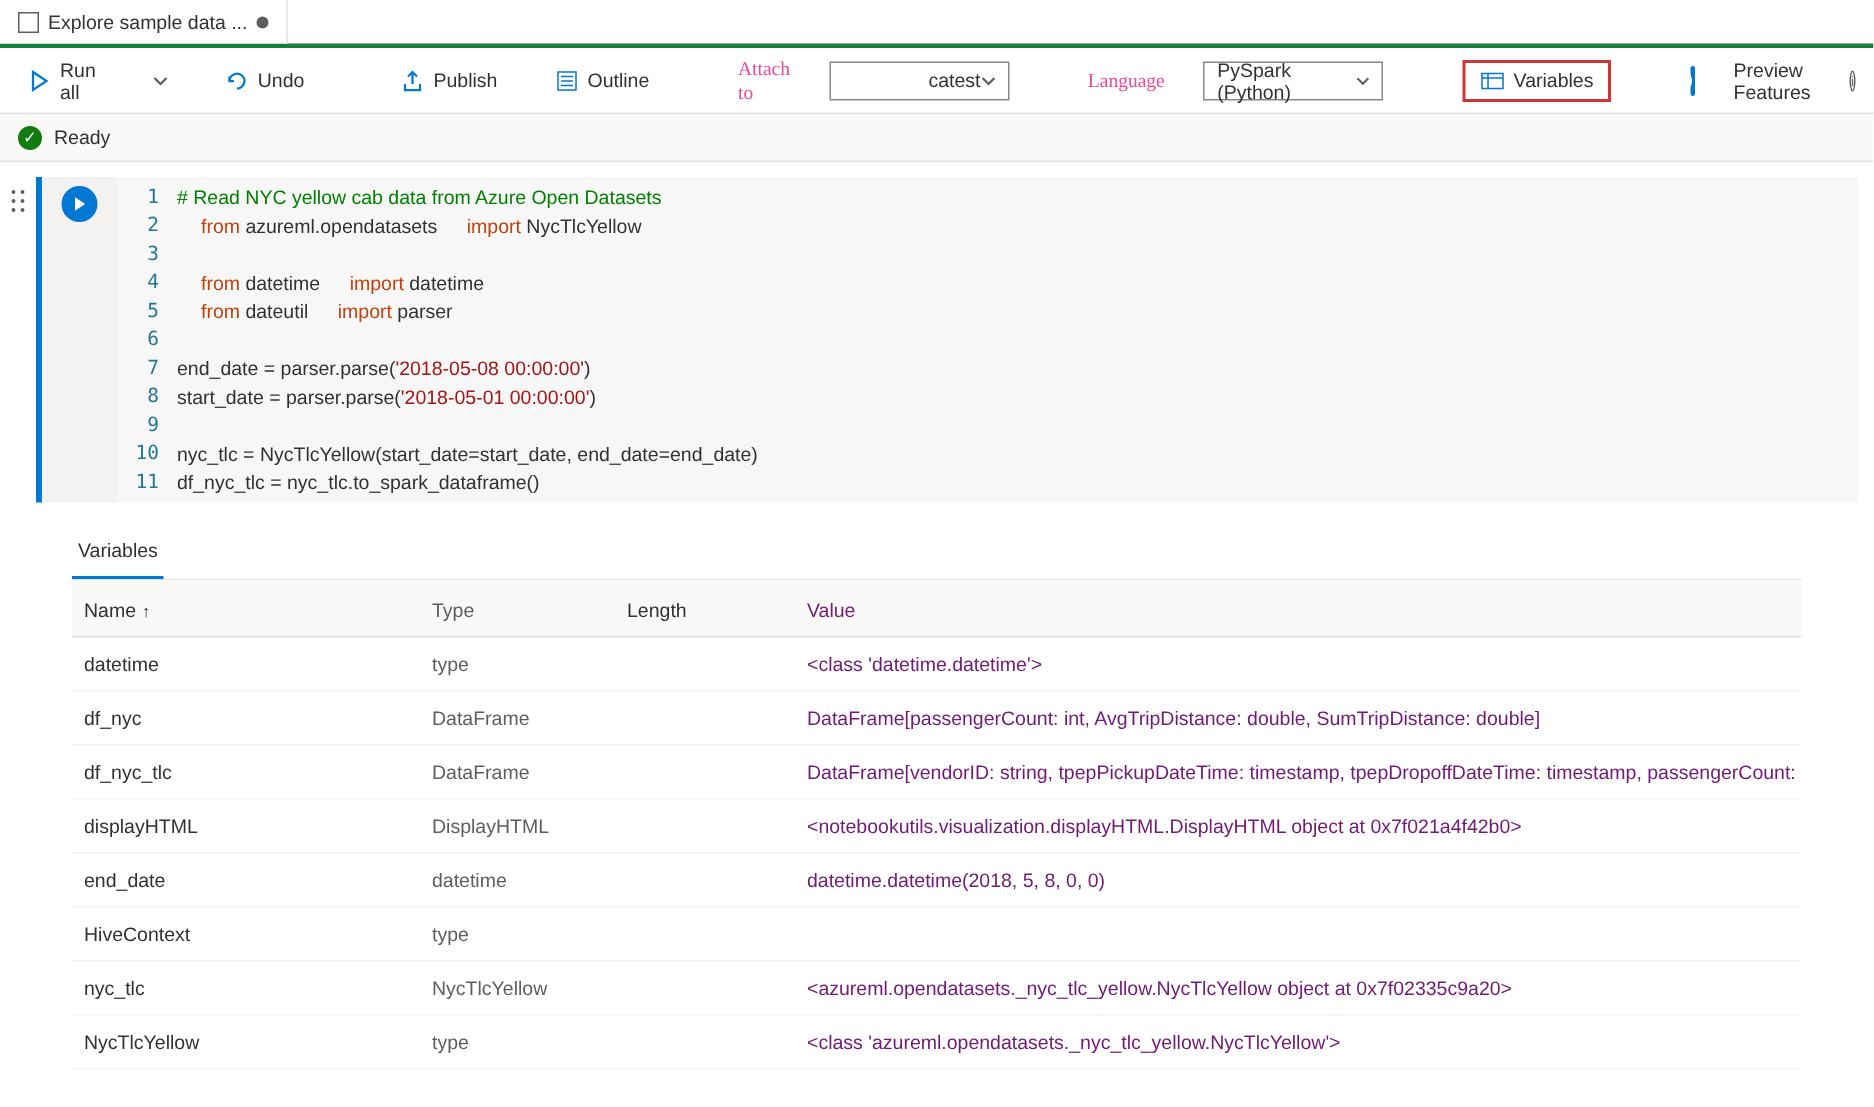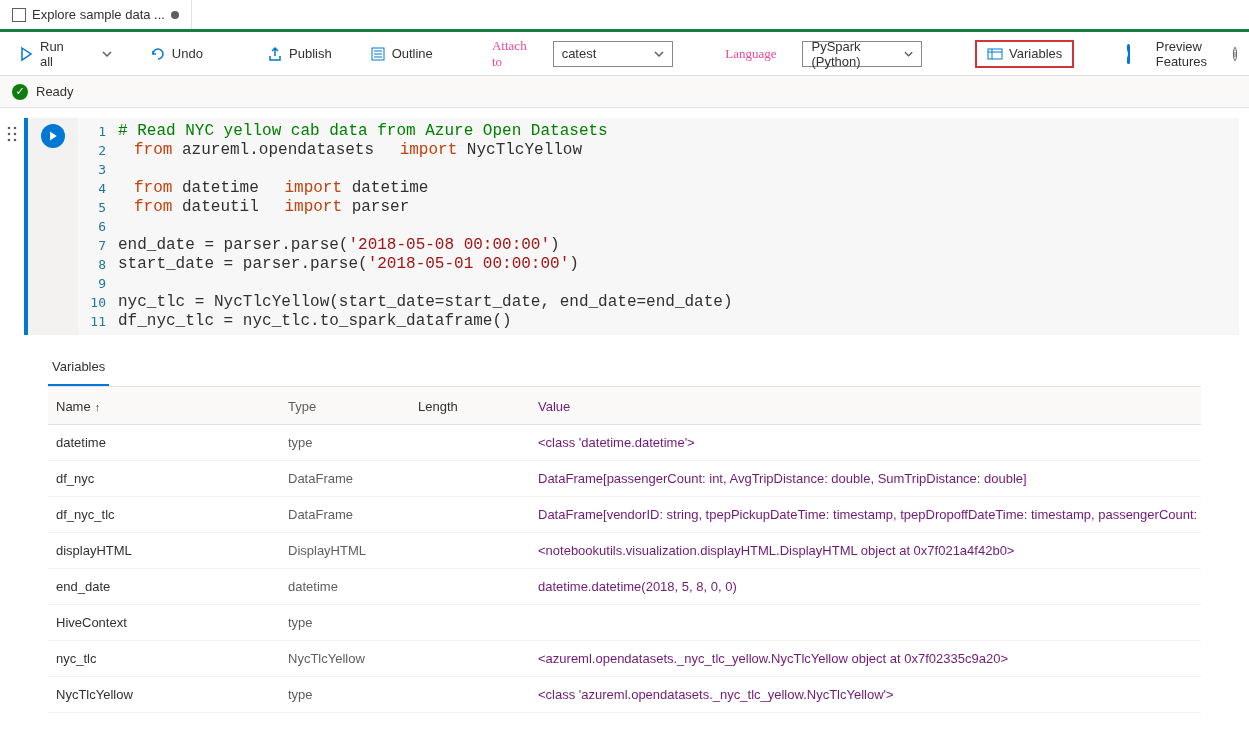--- a/index.html
+++ b/index.html
@@ -9,39 +9,39 @@
     .tab { display: flex; align-items: center; gap: 6px; padding: 0 12px; height: 100%; background: #fff; border-right: 1px solid #e1e1e1; }
     .tab-icon { width: 14px; height: 14px; border: 1px solid #605e5c; }
     .tab-dirty { width: 8px; height: 8px; border-radius: 50%; background: #605e5c; }
     
     .toolbar { display: flex; align-items: center; height: 44px; padding: 0 12px; gap: 26px; border-bottom: 1px solid #e1e1e1; }
     .tb-btn { display: flex; align-items: center; gap: 6px; padding: 4px 6px; cursor: pointer; color: #323130; }
     .icon { width: 16px; height: 16px; display: inline-flex; align-items: center; justify-content: center; }
     .chevron-down { width: 10px; height: 10px; }
     .tb-sep { width: 1px; height: 20px; background: #e1e1e1; }
     .tb-label { color: #ec4899; font-family: Liberation Serif, serif; }
-    .select-box { display: flex; align-items: center; justify-content: space-between; border: 1px solid #8a8886; padding: 3px 8px; min-width: 120px; height: 26px; cursor: pointer; }
+    .select-box { display: flex; align-items: center; justify-content: flex-end; border: 1px solid #8a8886; padding: 3px 8px; min-width: 120px; height: 26px; cursor: pointer; }
     .select-attach { width: 170px; }
     .select-lang { width: 125px; }
     .variables-btn { display: flex; align-items: center; gap: 6px; padding: 4px 10px; border: 2px solid #d13438; cursor: pointer; }
     .toggle { position: relative; width: 40px; height: 20px; background: #0078d4; border-radius: 10px; cursor: pointer; }
     .toggle-knob { position: absolute; right: 2px; top: 2px; width: 16px; height: 16px; background: #fff; border-radius: 50%; }
     .info-icon { width: 14px; height: 14px; border: 1px solid #605e5c; border-radius: 50%; font-size: 9px; display: inline-flex; align-items: center; justify-content: center; color: #605e5c; }
     
     .status-bar { display: flex; align-items: center; height: 32px; padding: 0 12px; gap: 8px; background: #faf9f8; border-bottom: 1px solid #e1e1e1; }
     .status-icon { width: 16px; height: 16px; background: #107c10; border-radius: 50%; display: flex; align-items: center; justify-content: center; color: #fff; font-size: 11px; }
     
     .notebook-area { display: flex; padding: 10px 0 0 0; }
     .drag-handle { width: 24px; display: flex; justify-content: center; padding-top: 8px; cursor: grab; color: #605e5c; }
     .cell { display: flex; flex: 1; border-left: 4px solid #0078d4; position: relative; margin-right: 10px; }
     .cell-gutter { width: 50px; background: #f3f2f1; display: flex; justify-content: center; padding-top: 6px; }
     .run-cell-btn { width: 24px; height: 24px; border-radius: 50%; background: #0078d4; display: flex; align-items: center; justify-content: center; cursor: pointer; }
     .cell-body { flex: 1; background: #f7f7f7; display: flex; padding: 4px 0; }
     .line-numbers { width: 40px; text-align: right; color: #237893; font-family: Consolas, monospace; font-size: 13px; line-height: 19px; padding-right: 12px; user-select: none; }
-    .code { font-family: Liberation Mono, monospace; font-size: 16px; line-height: 19px; white-space: pre; }
+    .code { font-family: Liberation Sans, sans-serif; font-size: 13px; line-height: 19px; white-space: pre; }
     .c-comment { color: #008000; }
     .c-keyword { color: #c2410c; margin-left: 16px; }
     .c-string { color: #a31515; }
     
     .panel { padding: 16px 48px 0 48px; }
     .panel-tabs { display: flex; border-bottom: 1px solid #e1e1e1; }
     .panel-tab { padding: 8px 4px 10px 4px; border-bottom: 2px solid #0078d4; color: #323130; cursor: pointer; }
     .var-table { width: 100%; }
     .var-header { display: flex; padding: 12px 0 10px 0; border-bottom: 1px solid #e1e1e1; font-weight: 400; background: #faf9f8; justify-content: space-between; }
     .var-row { display: flex; padding: 10px 0; border-bottom: 1px solid #f3f2f1; font-size: 13px; }

